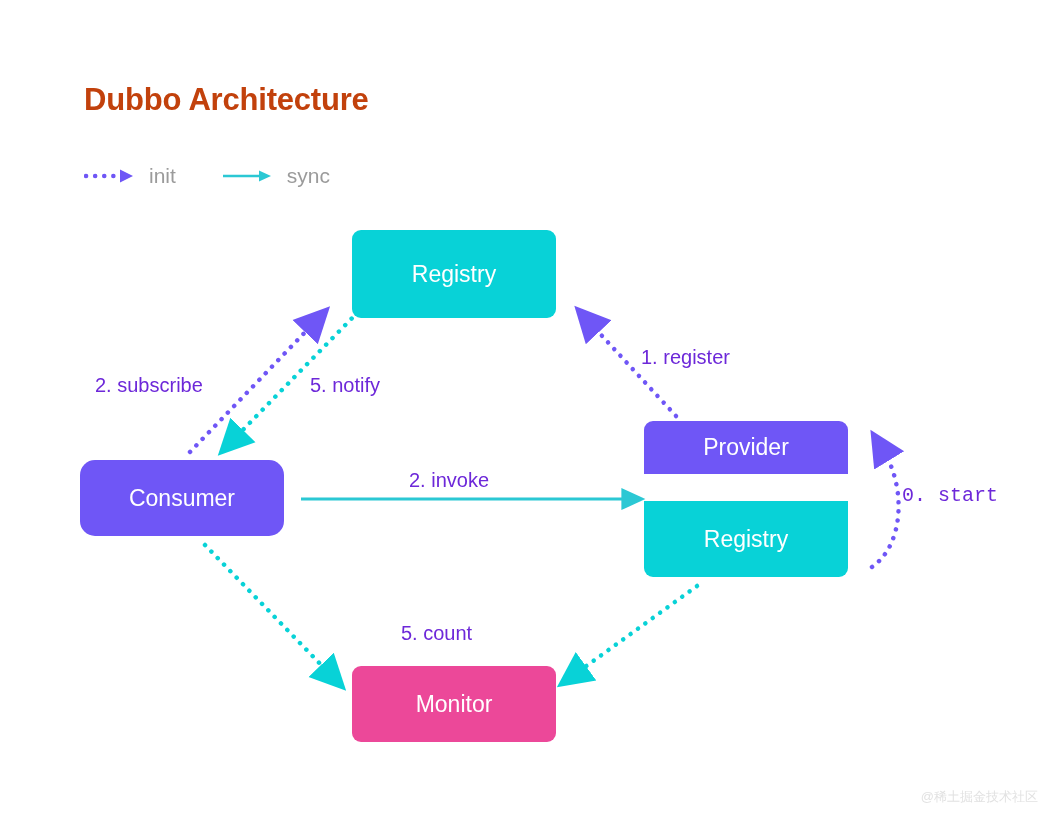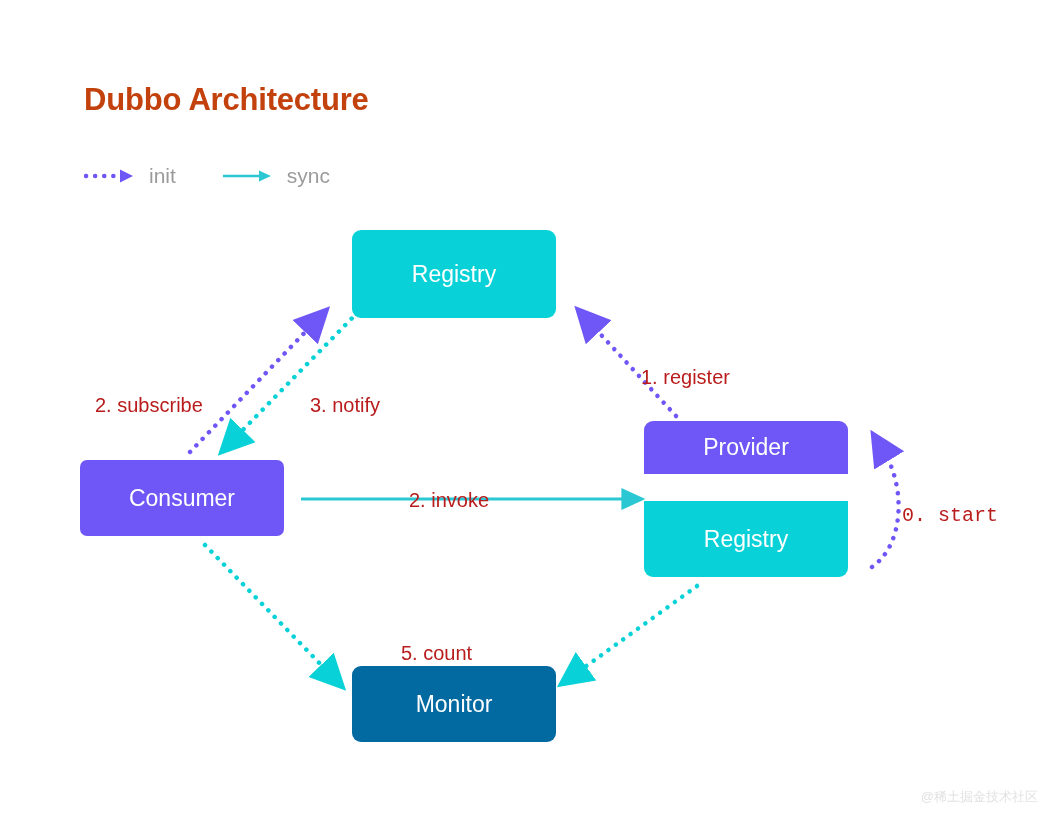--- a/index.html
+++ b/index.html
@@ -78,49 +78,48 @@
   .node-registry {
     left: 352px; top: 230px;
     width: 204px; height: 88px;
     background: #08d2d7;
     border-radius: 9px;
   }
   .node-consumer {
     left: 80px; top: 460px;
     width: 204px; height: 76px;
     background: #6f56f6;
-    border-radius: 7px;
+    border-radius: 15px;
   }
   .node-provider {
     left: 644px; top: 421px;
     width: 204px; height: 53px;
     background: #6f56f6;
     border-radius: 9px 9px 0 0;
     justify-content: center;
   }
   .node-container {
     left: 644px; top: 501px;
     width: 204px; height: 76px;
     background: #08d2d7;
     border-radius: 0 0 9px 9px;
   }
   .node-monitor {
     left: 352px; top: 666px;
     width: 204px; height: 76px;
-    background: #0369a1;
+    background: #ec4899;
     border-radius: 9px;
   }
 
   
   .edge-label {
     position: absolute;
     font-size: 20px;
-    color: #b91c1c;
-    white-space: nowrap;
-    margin-top: 20px;
+    color: #6d28d9;
+    white-space: nowrap;
   }
   .lbl-subscribe { left: 95px;  top: 374px; }
   .lbl-notify    { left: 310px; top: 374px; }
   .lbl-register  { left: 641px; top: 346px; }
   .lbl-start     { left: 902px; top: 484px; font-family: Liberation Mono, monospace; }
   .lbl-invoke    { left: 409px; top: 469px; }
   .lbl-count     { left: 401px; top: 622px; }
 
   
   .watermark {
@@ -206,17 +205,17 @@
   <span>Registry</span>
 </div>
 
 <div class="node node-monitor">
   <span>Monitor</span>
 </div>
 
 <div class="edge-label lbl-start">0. start</div>
 <div class="edge-label lbl-register">1. register</div>
 <div class="edge-label lbl-subscribe">2. subscribe</div>
-<div class="edge-label lbl-notify">3. notify</div>
+<div class="edge-label lbl-notify">5. notify</div>
 <div class="edge-label lbl-invoke">2. invoke</div>
 <div class="edge-label lbl-count">5. count</div>
 
 <div class="watermark">@稀土掘金技术社区</div>
 
 </body></html>

